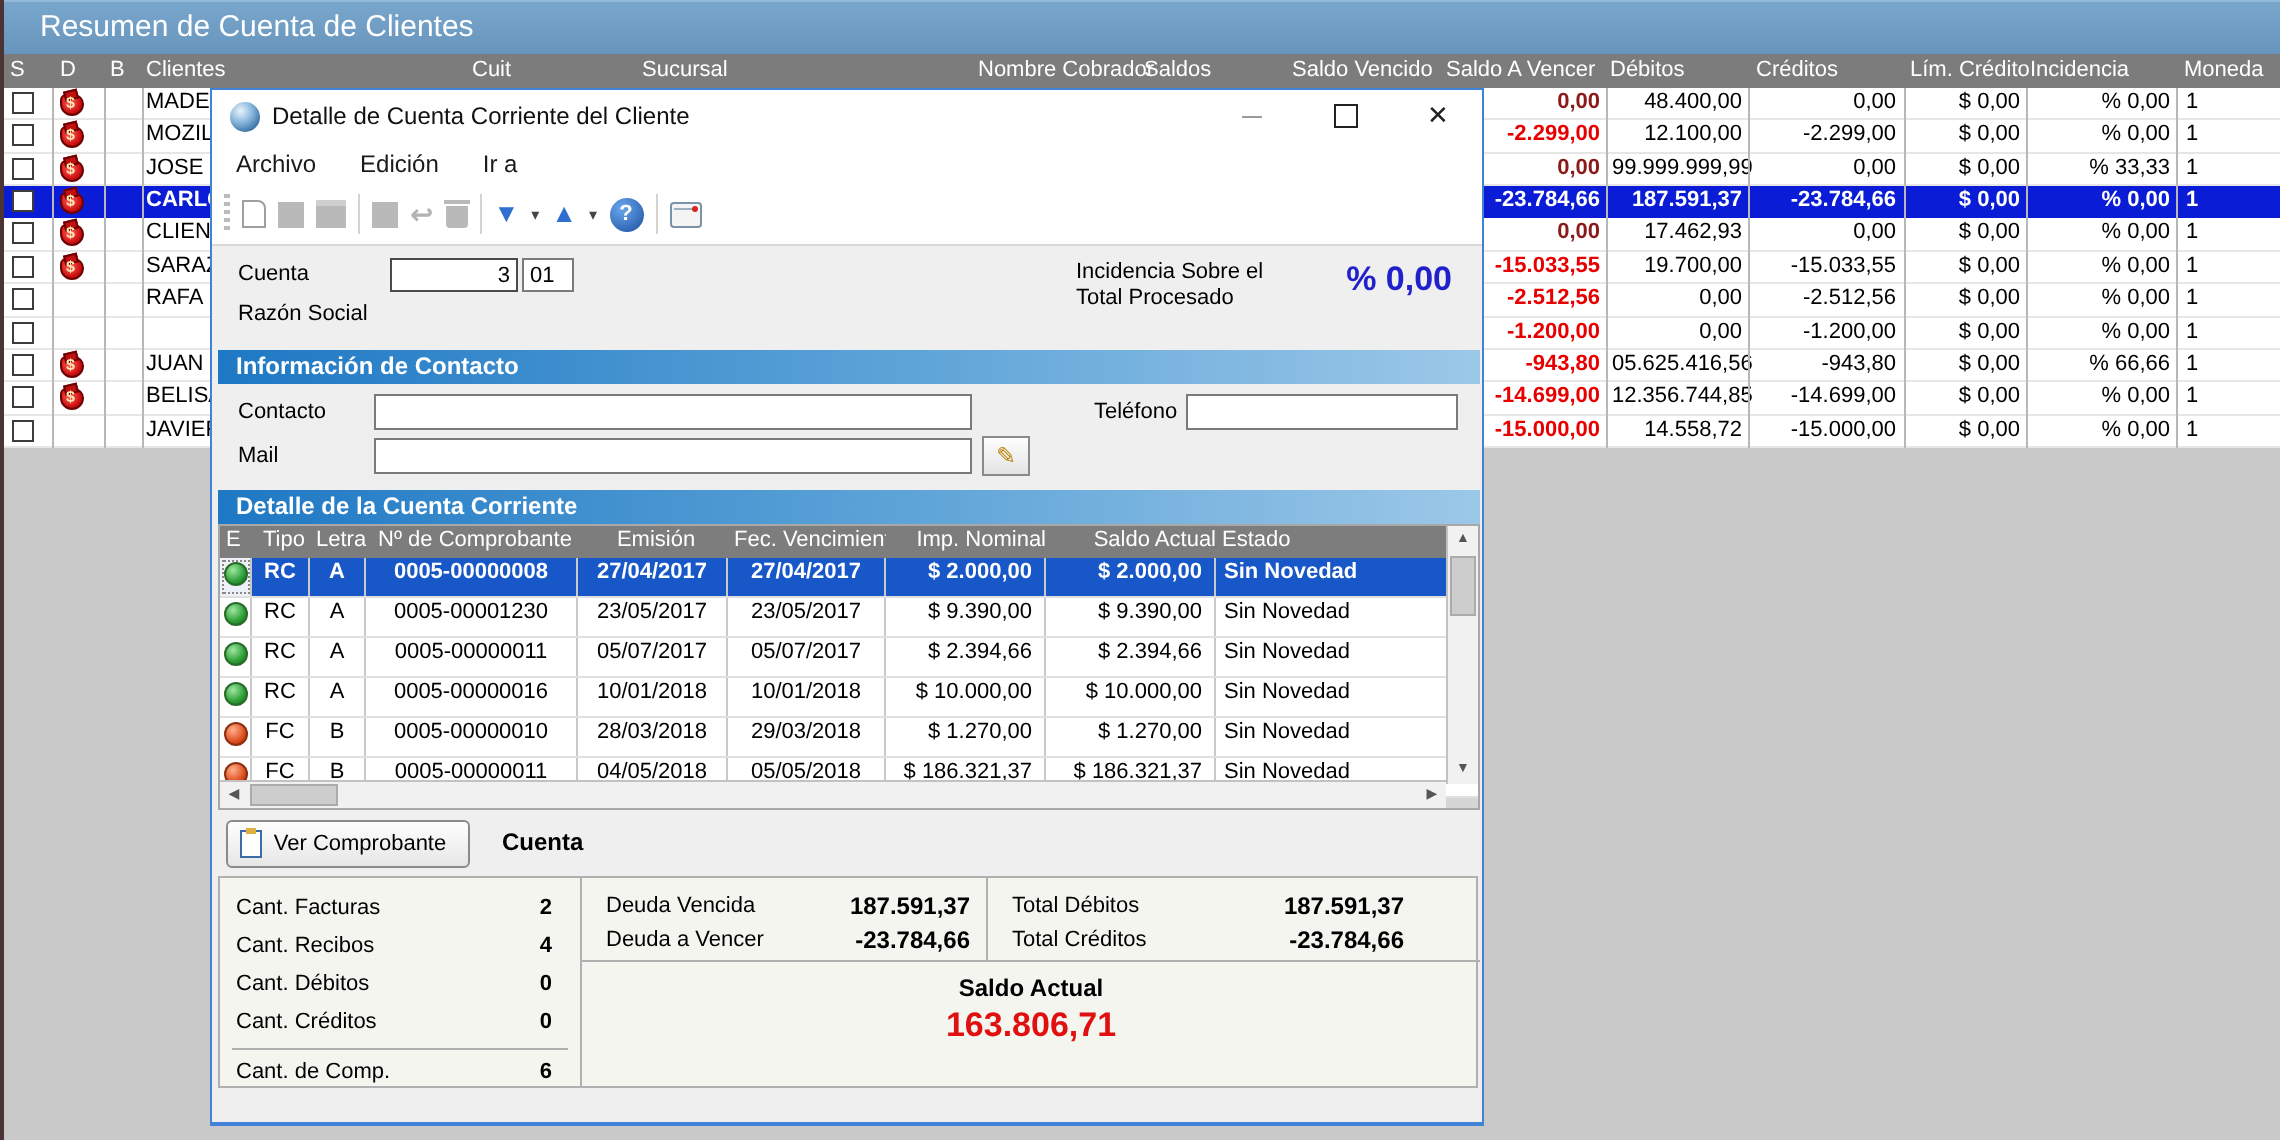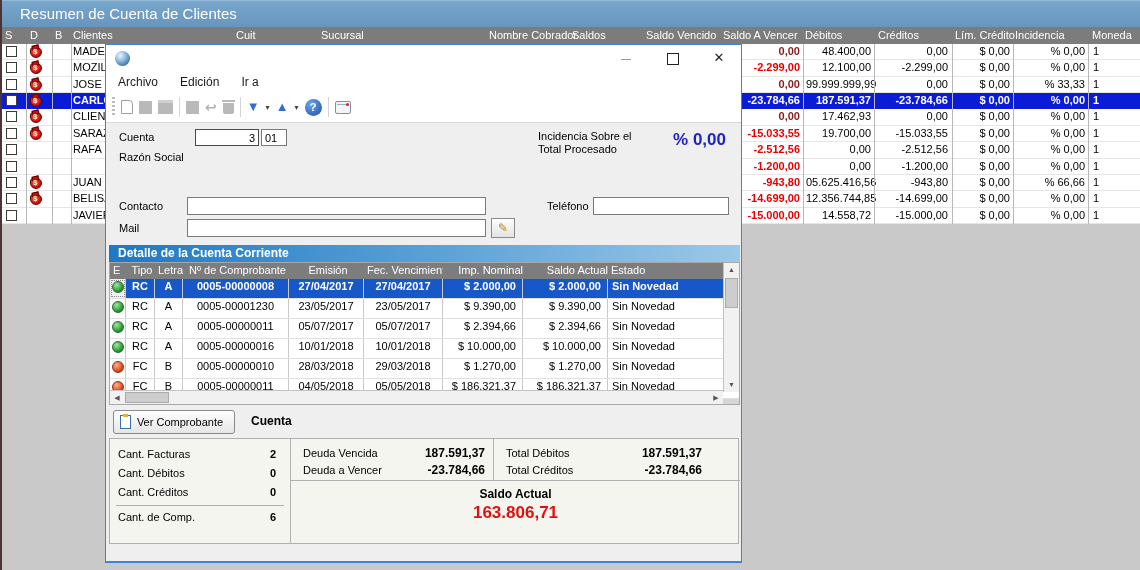--- a/index.html
+++ b/index.html
@@ -304,20 +304,21 @@
   <div class="vline" style="left:803px"></div>
   <div class="vline" style="left:874px"></div>
   <div class="vline" style="left:952px"></div>
   <div class="vline" style="left:1013px"></div>
   <div class="vline" style="left:1088px"></div>
 
   <div class="dialog">
 
     <div class="dlg-top">
       <span class="globe"></span>
+      <span class="dlg-title">Detalle de Cuenta Corriente del Cliente</span>
       <span class="winbtn wb-min"></span>
       <span class="winbtn wb-max"></span>
       <span class="winbtn wb-close">✕</span>
 
       <div class="menubar">
         <span>Archivo</span>
         <span>Edición</span>
         <span>Ir a</span>
       </div>
 
@@ -341,20 +342,21 @@
       </div>
     </div>
 
     <span class="lbl" style="left:13px;top:84px">Cuenta</span>
     <input class="inp inp-cuenta" value="3" style="">
     <input class="inp inp-suc" value="01" style="">
     <span class="lbl" style="left:13px;top:104px">Razón Social</span>
     <span class="lbl incid-lbl"><span>Incidencia Sobre el</span><br><span>Total Procesado</span></span>
     <span class="incid-val">% 0,00</span>
 
+    <div class="secbar bar1">Información de Contacto</div>
     <span class="lbl" style="left:13px;top:153px">Contacto</span>
     <input class="inp inp-contacto" style="">
     <span class="lbl" style="left:441px;top:153px">Teléfono</span>
     <input class="inp inp-tel" style="">
     <span class="lbl" style="left:13px;top:175px">Mail</span>
     <input class="inp inp-mail" style="">
     <span class="btn-mailedit">✎</span>
 
     <div class="secbar bar2">Detalle de la Cuenta Corriente</div>
 
@@ -457,20 +459,21 @@
 
     <div class="btn-vercomp">
       <span class="clip"></span>
       <span>Ver Comprobante</span>
     </div>
     <span class="cuenta-tab">Cuenta</span>
 
     <div class="sumbox">
       <div class="sum-left">
         <div class="count-row"><span>Cant. Facturas</span><span class="cv">2</span></div>
+        <div class="count-row"><span>Cant. Recibos</span><span class="cv">4</span></div>
         <div class="count-row"><span>Cant. Débitos</span><span class="cv">0</span></div>
         <div class="count-row"><span>Cant. Créditos</span><span class="cv">0</span></div>
         <div class="count-sep"></div>
         <div class="count-row"><span>Cant. de Comp.</span><span class="cv">6</span></div>
       </div>
       <div class="sum-mid">
         <div class="sum-row"><span>Deuda Vencida</span><span class="sv">187.591,37</span></div>
         <div class="sum-row"><span>Deuda a Vencer</span><span class="sv">-23.784,66</span></div>
       </div>
       <div class="sum-right">

